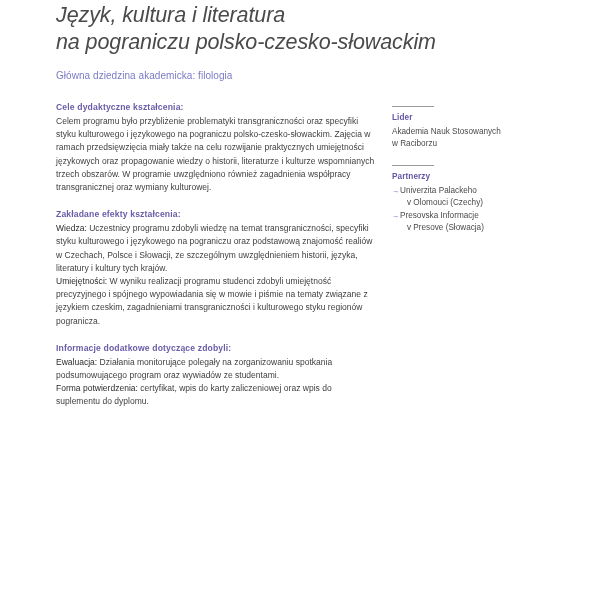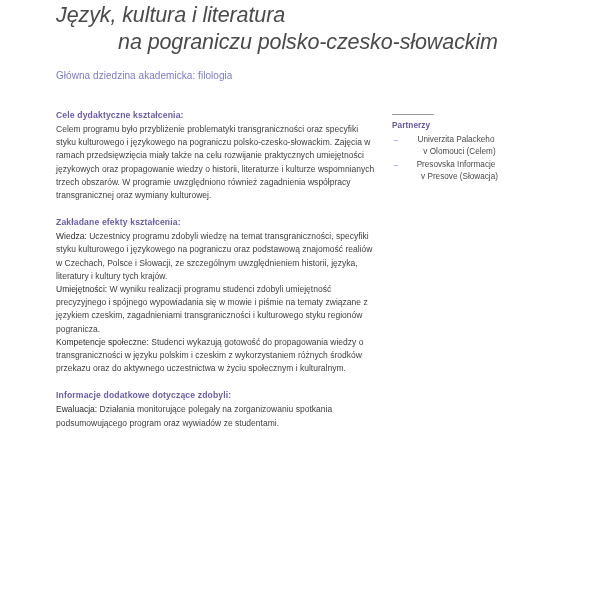--- a/index.html
+++ b/index.html
@@ -33,37 +33,36 @@
     font-weight: 400;
     color: #4a4a4a;
     letter-spacing: -0.1px;
     margin: 0;
     padding-top: 2px;
     white-space: nowrap;
     font-style: italic;
   }
   .doc-title .line2 {
     display: block;
-    text-align: center;
   }
   .doc-subtitle {
     margin: 13px 0 12px 0;
     font-size: 10px;
     line-height: 14px;
     font-weight: 400;
     color: #7b7bc4;
     letter-spacing: 0.05px;
   }
 
   
   .columns {
     display: flex;
     align-items: flex-start;
     padding: 0 0 0 56px;
-    margin-top: 26px;
+    margin-top: 18px;
   }
 
   .main-col {
     width: 322px;
     flex: 0 0 322px;
   }
 
   .side-col {
     flex: 0 0 120px;
     margin-left: 14px;
@@ -130,21 +129,20 @@
   }
   .partner-arrow {
     color: #8d7fc9;
     flex: 0 0 auto;
     width: 8px;
     font-size: 7.5px;
     line-height: 12.4px;
   }
   .partner-lines {
     flex: 1 1 auto;
-    text-align: center;
   }
   .partner-lines .l2 { display: block; padding-left: 7px; }
 </style>
 </head>
 <body>
 
 <div class="page">
 
   <div class="header">
     <h1 class="doc-title">
@@ -160,43 +158,49 @@
 
       <div class="sec">
         <div class="sec-head">Cele dydaktyczne kształcenia:</div>
         <p class="para">Celem programu było przybliżenie problematyki transgraniczności oraz specyfiki styku kulturowego i językowego na pograniczu polsko-czesko-słowackim. Zajęcia w ramach przedsięwzięcia miały także na celu rozwijanie praktycznych umiejętności językowych oraz propagowanie wiedzy o historii, literaturze i kulturze wspomnianych trzech obszarów. W programie uwzględniono również zagadnienia współpracy transgranicznej oraz wymiany kulturowej.</p>
       </div>
 
       <div class="sec">
         <div class="sec-head">Zakładane efekty kształcenia:</div>
         <p class="para"><b class="lead">Wiedza:</b><span> Uczestnicy programu zdobyli wiedzę na temat transgraniczności, specyfiki styku kulturowego i językowego na pograniczu oraz podstawową znajomość realiów w Czechach, Polsce i Słowacji, ze szczególnym uwzględnieniem historii, języka, literatury i kultury tych krajów.</span></p>
         <p class="para"><b class="lead">Umiejętności:</b><span> W wyniku realizacji programu studenci zdobyli umiejętność precyzyjnego i spójnego wypowiadania się w mowie i piśmie na tematy związane z językiem czeskim, zagadnieniami transgraniczności i kulturowego styku regionów pogranicza.</span></p>
-        <p class="para"><b class="lead">Kompetencje społeczne:</b><span> Studenci wykazują gotowość do propagowania wiedzy o transgraniczności w języku polskim i czeskim z wykorzystaniem różnych środków przekazu oraz do aktywnego uczestnictwa w życiu społecznym i kulturalnym.</span></p>
       </div>
 
 
       <div class="sec">
         <div class="sec-head">Informacje dodatkowe dotyczące zdobyli:</div>
         <p class="para"><b class="lead">Ewaluacja:</b><span> Działania monitorujące polegały na zorganizowaniu spotkania podsumowującego program oraz wywiadów ze studentami.</span></p>
+        <p class="para"><b class="lead">Forma potwierdzenia:</b><span> certyfikat, wpis do karty zaliczeniowej oraz wpis do suplementu do dyplomu.</span></p>
       </div>
 
     </div>
 
     <div class="side-col">
 
+      <div class="side-block">
+        <div class="side-rule"></div>
+        <div class="side-head">Lider</div>
+        <p class="side-text">Akademia Nauk Stosowanych</p>
+        <p class="side-text">w Raciborzu</p>
+      </div>
 
       <div class="side-block">
         <div class="side-rule"></div>
         <div class="side-head">Partnerzy</div>
 
         <div class="partner-item">
           <span class="partner-arrow">→</span>
           <span class="partner-lines">
             <span>Univerzita Palackeho</span>
-            <span class="l2">v Olomouci (Celem)</span>
+            <span class="l2">v Olomouci (Czechy)</span>
           </span>
         </div>
 
         <div class="partner-item">
           <span class="partner-arrow">→</span>
           <span class="partner-lines">
             <span>Presovska Informacje</span>
             <span class="l2">v Presove (Słowacja)</span>
           </span>
         </div>

